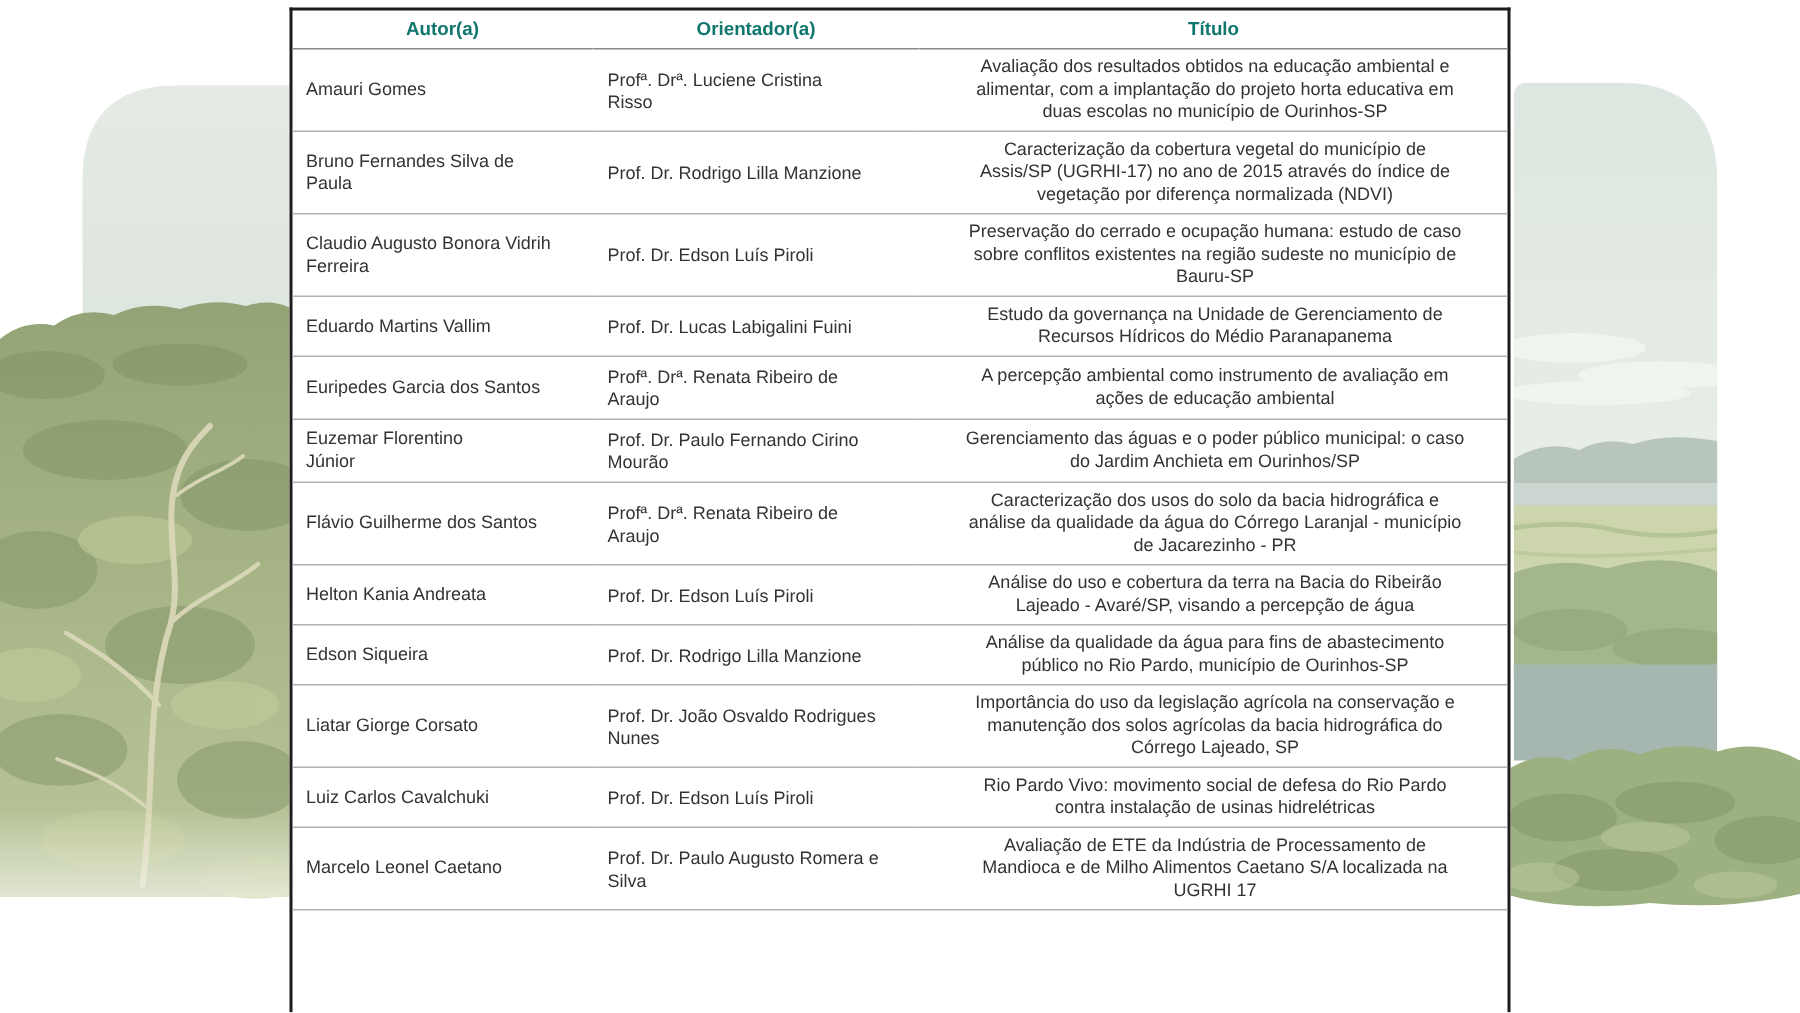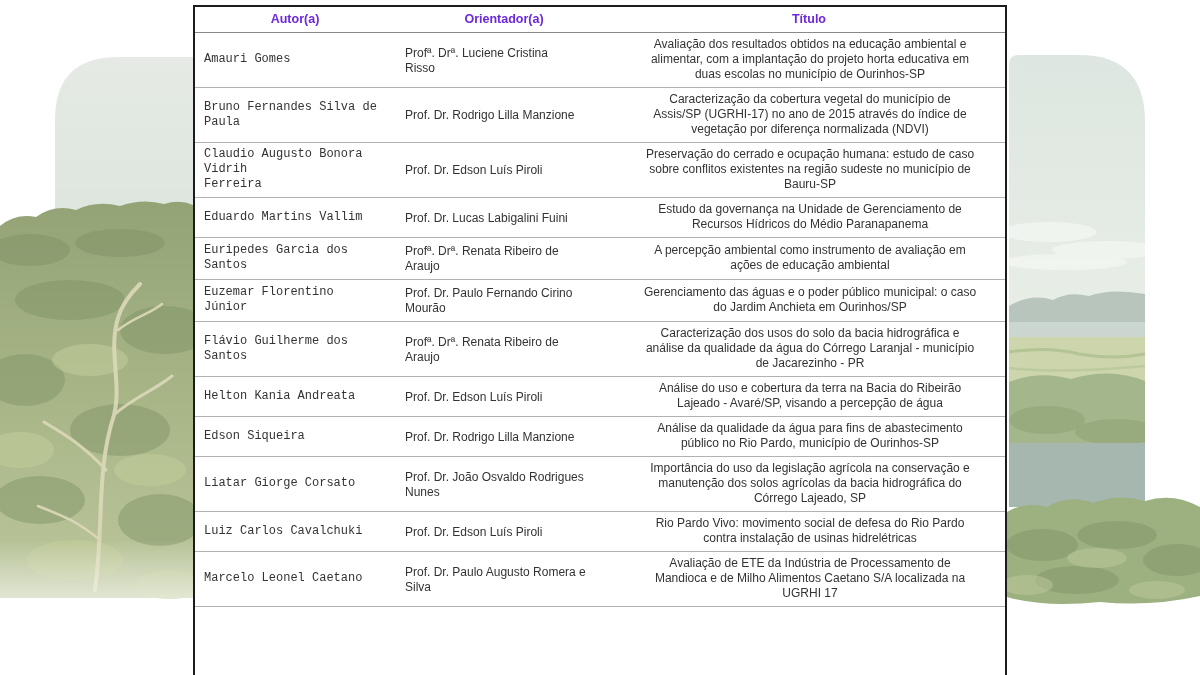--- a/index.html
+++ b/index.html
@@ -28,35 +28,35 @@
     overflow: hidden;
   }
   table.thesis {
     width: 100%;
     border-collapse: collapse;
     table-layout: fixed;
   }
   table.thesis th {
     font-size: 12.5px;
     font-weight: bold;
-    color: #6d28d9;
+    color: #0f766e;
     text-align: center;
     padding: 5px 4px;
     border-bottom: 1px solid #8a8a8a;
     line-height: 15px;
   }
   table.thesis td {
     font-size: 12px;
     color: #333333;
     vertical-align: middle;
     white-space: pre-line;
     line-height: 15px;
     border-bottom: 1px solid #b2b2b2;
   }
-  table.thesis td.col-autor      { padding: 4px 6px 5px 9px; font-family: Liberation Mono, monospace; }
+  table.thesis td.col-autor      { padding: 4px 6px 5px 9px; }
   table.thesis td.col-orientador { padding: 6px 10px 5px 10px; }
   table.thesis td.col-titulo     { padding: 4px 10px 5px 12px; text-align: center; }
 </style>
 </head>
 <body>
 
 <div class="stage">
 
   <svg class="bg-panel bg-left" viewBox="0 0 193 675" xmlns="http://www.w3.org/2000/svg" aria-hidden="true">
     <defs>

